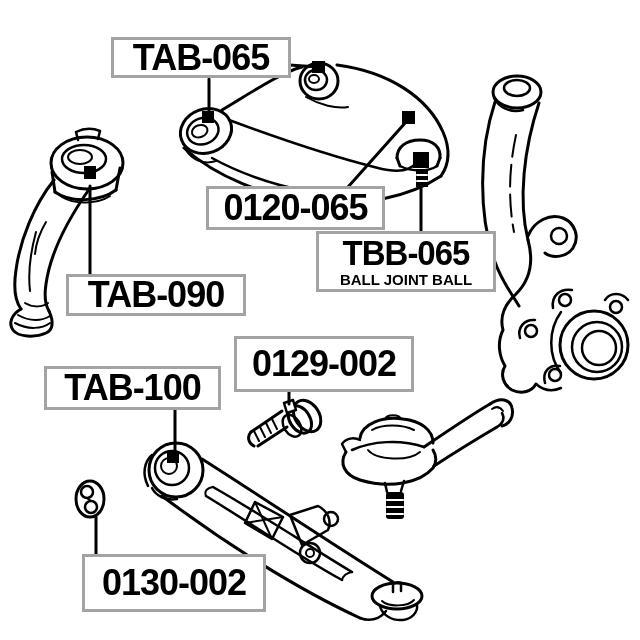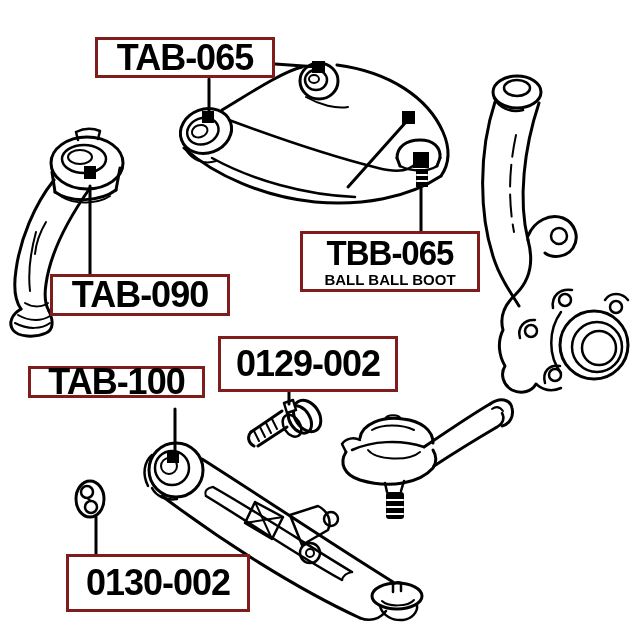--- a/index.html
+++ b/index.html
@@ -5,34 +5,34 @@
   html,body{margin:0;padding:0;}
   body{
     width:640px;height:640px;background:#ffffff;
     font-family:"Liberation Sans", sans-serif;
     position:relative;overflow:hidden;
   }
   .canvas{position:absolute;inset:0;width:640px;height:640px;}
   svg.art{position:absolute;left:0;top:0;width:640px;height:640px;}
   .plabel{
     position:absolute;box-sizing:border-box;
-    border:3px solid #7f1d1d;background:#fff;color:#000;
+    border:3px solid #a3a3a3;background:#fff;color:#000;
     display:flex;flex-direction:column;align-items:center;justify-content:center;
     font-weight:700;letter-spacing:-1px;line-height:1;
-    white-space:nowrap;z-index:5;
+    white-space:nowrap;z-index:5;margin-left:16px;
   }
   .plabel .big{font-size:36px;transform:scaleY(1.04);}
   .plabel .sub{font-size:15px;letter-spacing:0;margin-top:2px;}
   #lbl-tab065  {left:95px;  top:37px;  width:180px; height:41px;}
   #lbl-0120065 {left:190px; top:186px; width:179px; height:44px;}
   #lbl-tab090  {left:50px;  top:274px; width:180px; height:42px;justify-content:flex-end;}
   #lbl-tbb065  {left:300px; top:231px; width:180px; height:61px;}
   #lbl-tbb065 .big{font-size:33px;}
   #lbl-0129002 {left:218px; top:336px; width:180px; height:56px;}
-  #lbl-tab100  {left:28px;  top:366px; width:177px; height:32px;}
+  #lbl-tab100  {left:28px;  top:366px; width:177px; height:44px;}
   #lbl-0130002 {left:66px;  top:554px; width:184px; height:58px;}
 </style>
 </head>
 <body>
 
 <div class="canvas">
 
 <svg class="art" viewBox="0 0 640 640" stroke="#000" fill="none" stroke-width="3" stroke-linecap="round" stroke-linejoin="round">
 
   <g>
@@ -193,28 +193,31 @@
     <path d="M 175,409 L 175,452"></path>
     <rect x="167" y="452" width="12" height="11" fill="#000" stroke="none"></rect>
     <path d="M 96,555 L 96,517"></path>
   </g>
 </svg>
 
 <div class="plabel" id="lbl-tab065">
   <span class="big">TAB-065</span>
 </div>
 
+<div class="plabel" id="lbl-0120065">
+  <span class="big">0120-065</span>
+</div>
 
 <div class="plabel" id="lbl-tab090">
   <span class="big">TAB-090</span>
 </div>
 
 <div class="plabel" id="lbl-tbb065">
   <span class="big">TBB-065</span>
-  <span class="sub">BALL BALL BOOT</span>
+  <span class="sub">BALL JOINT BALL</span>
 </div>
 
 <div class="plabel" id="lbl-0129002">
   <span class="big">0129-002</span>
 </div>
 
 <div class="plabel" id="lbl-tab100">
   <span class="big">TAB-100</span>
 </div>
 

